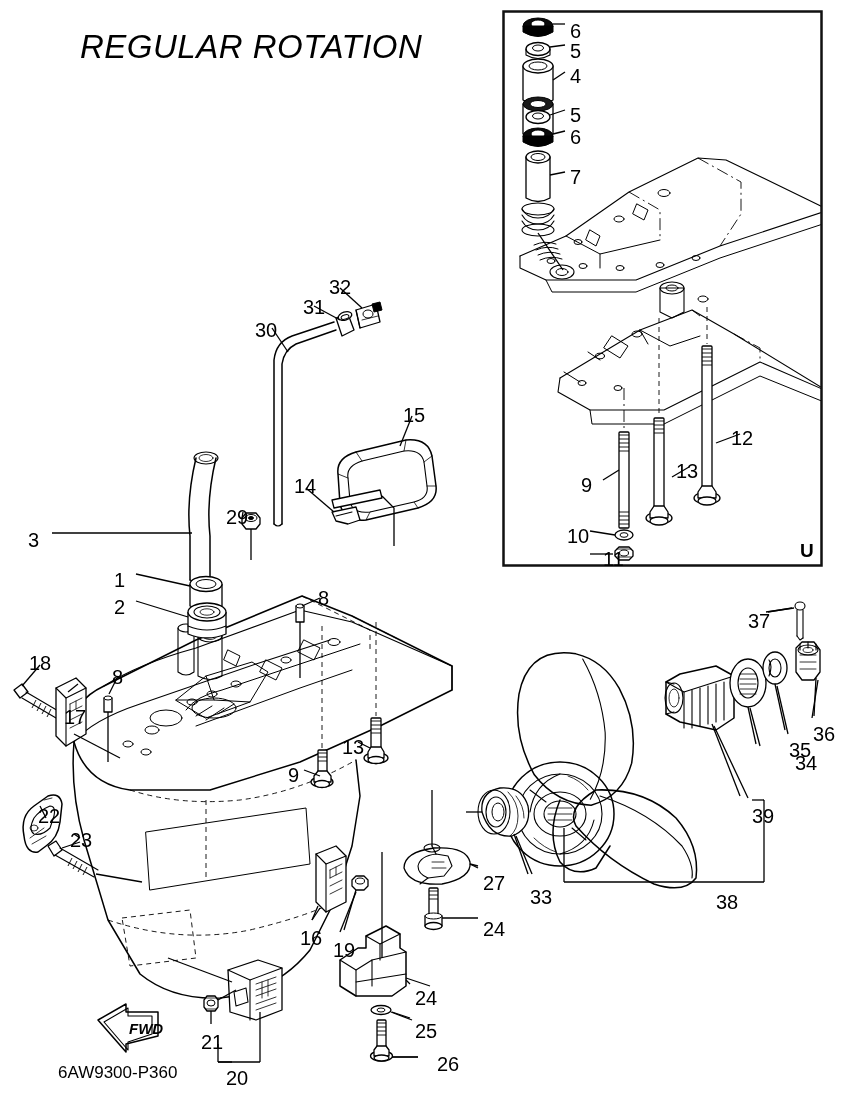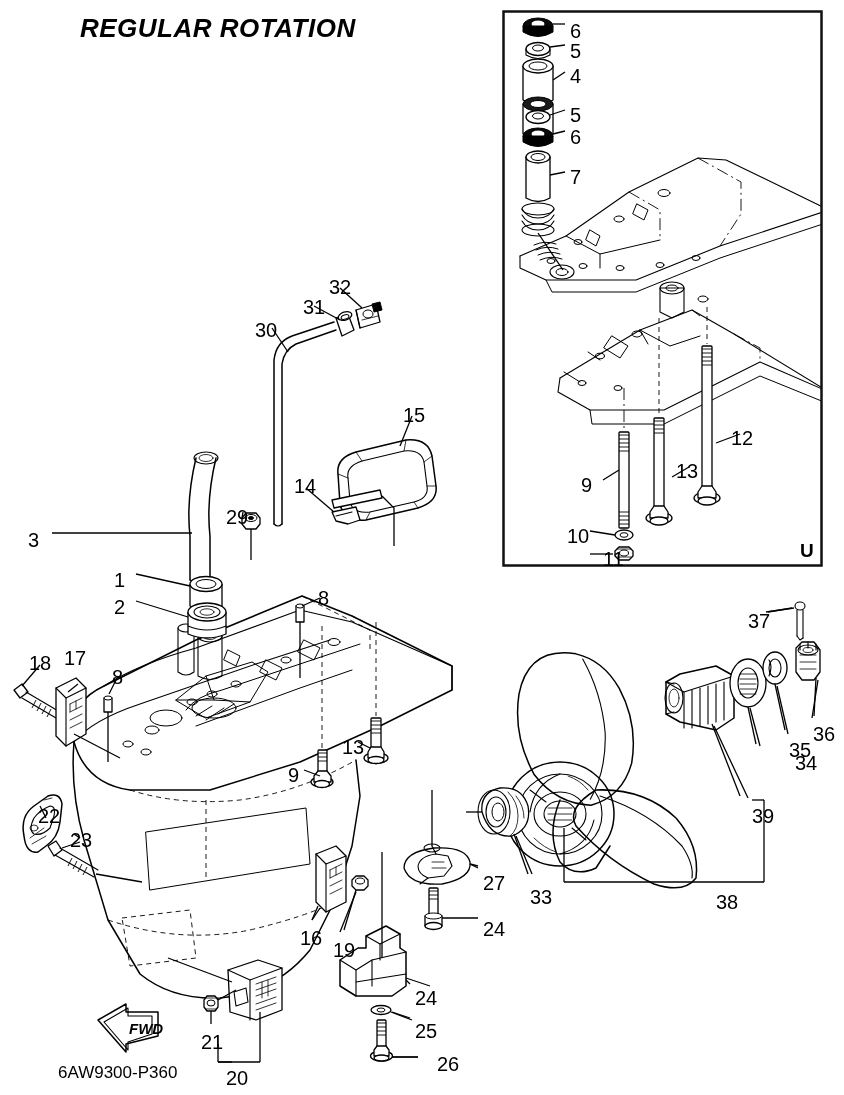--- a/index.html
+++ b/index.html
@@ -13,23 +13,23 @@
     width:844px;
     height:1095px;
     background:#fff;
     overflow:hidden;
   }
   #art{position:absolute;left:0;top:0;width:844px;height:1095px;}
 
   
   .title{
     position:absolute;
-    left:80px; top:13px;
-    font-size:26px;
-    font-weight:bold;
+    left:80px; top:28px;
+    font-size:33px;
+    font-weight:normal;
     font-style:italic;
     letter-spacing:0.5px;
     white-space:nowrap;
   }
 
   
   .partno{
     position:absolute;
     left:58px; top:1063px;
     font-size:17px;
@@ -723,21 +723,21 @@
       <div class="lbl" style="left: 581px; top: 475px;">9</div>
       <div class="lbl" style="left: 288px; top: 765px;">9</div>
       <div class="lbl" style="left: 567px; top: 526px;">10</div>
       <div class="lbl" style="left: 567px; top: 549px; margin-left: 36px;">11</div>
       <div class="lbl" style="left: 731px; top: 428px;">12</div>
       <div class="lbl" style="left: 676px; top: 461px;">13</div>
       <div class="lbl" style="left: 342px; top: 737px;">13</div>
       <div class="lbl" style="left: 294px; top: 476px;">14</div>
       <div class="lbl" style="left: 403px; top: 405px;">15</div>
       <div class="lbl" style="left: 300px; top: 928px;">16</div>
-      <div class="lbl" style="left: 64px; top: 648px;">17</div>
+      <div class="lbl" style="left: 64px; top: 707px;">17</div>
       <div class="lbl" style="left: 29px; top: 653px;">18</div>
       <div class="lbl" style="left: 333px; top: 940px;">19</div>
       <div class="lbl" style="left: 226px; top: 1068px; text-align: right;">20</div>
       <div class="lbl" style="left: 201px; top: 1032px;">21</div>
       <div class="lbl" style="left: 38px; top: 806px;">22</div>
       <div class="lbl" style="left: 70px; top: 830px;">23</div>
       <div class="lbl" style="left: 415px; top: 988px;">24</div>
       <div class="lbl" style="left: 415px; top: 1021px;">25</div>
       <div class="lbl" style="left: 437px; top: 1054px;">26</div>
       <div class="lbl" style="left: 483px; top: 873px;">27</div>

